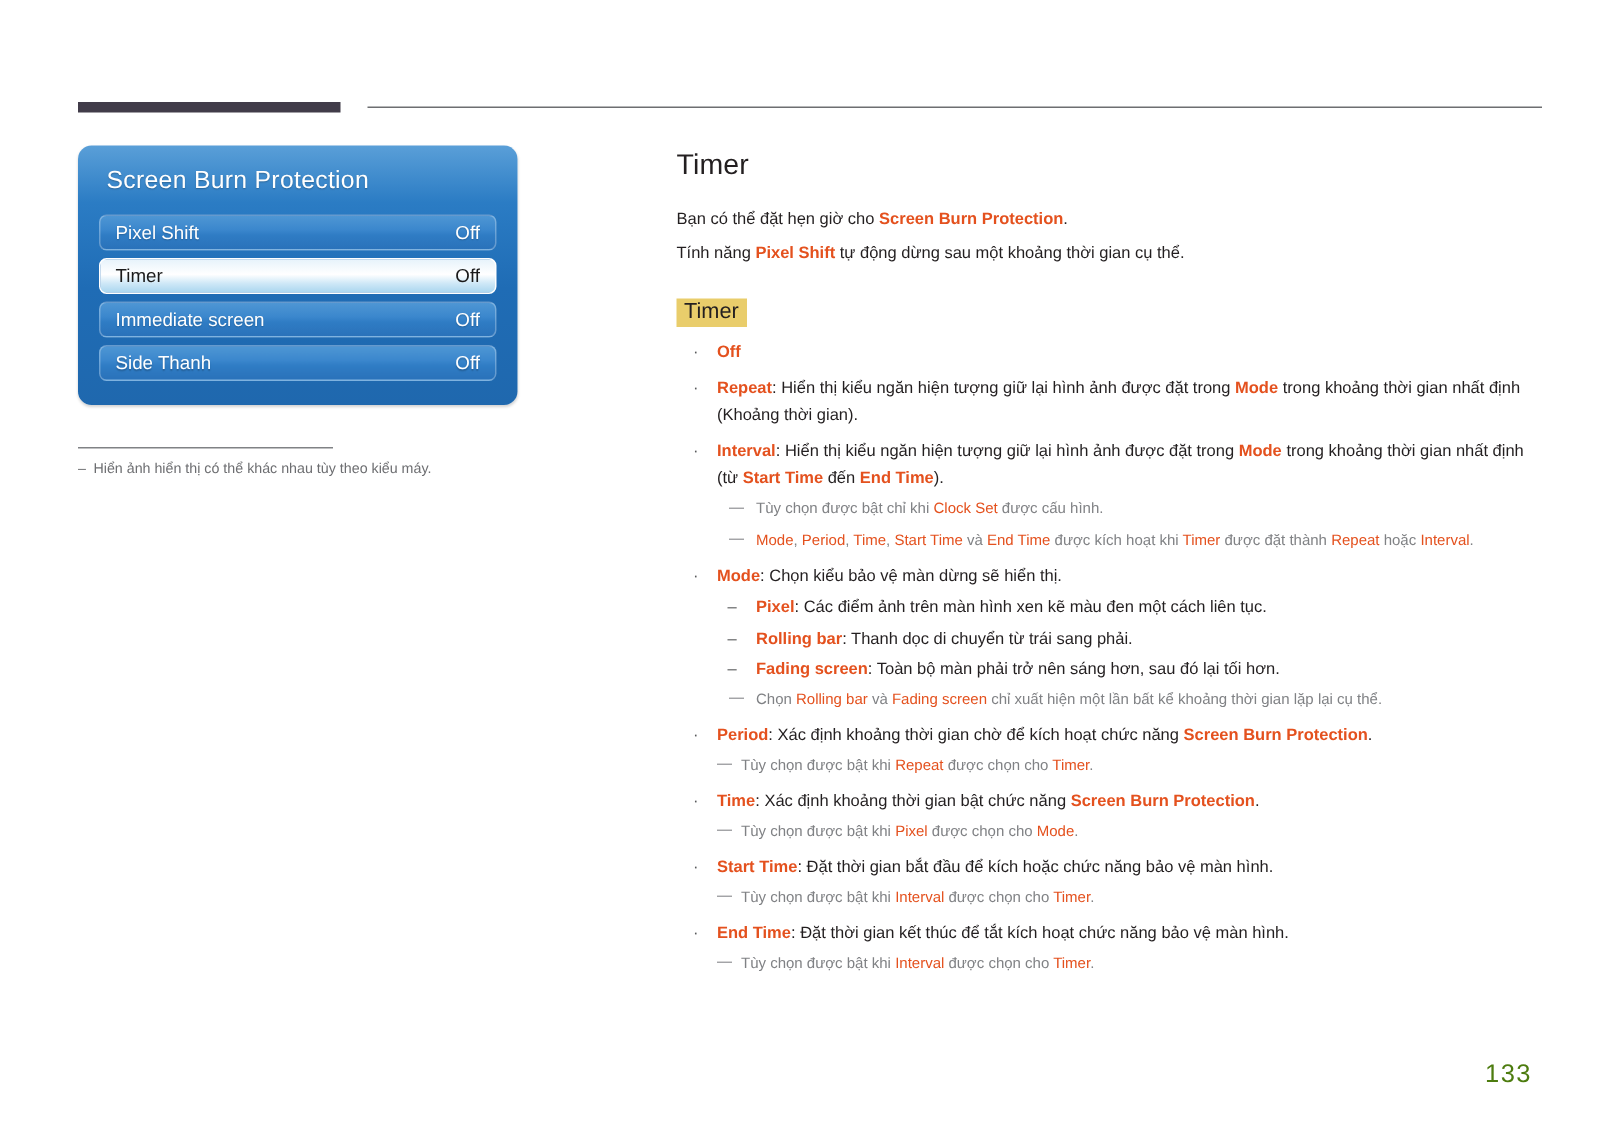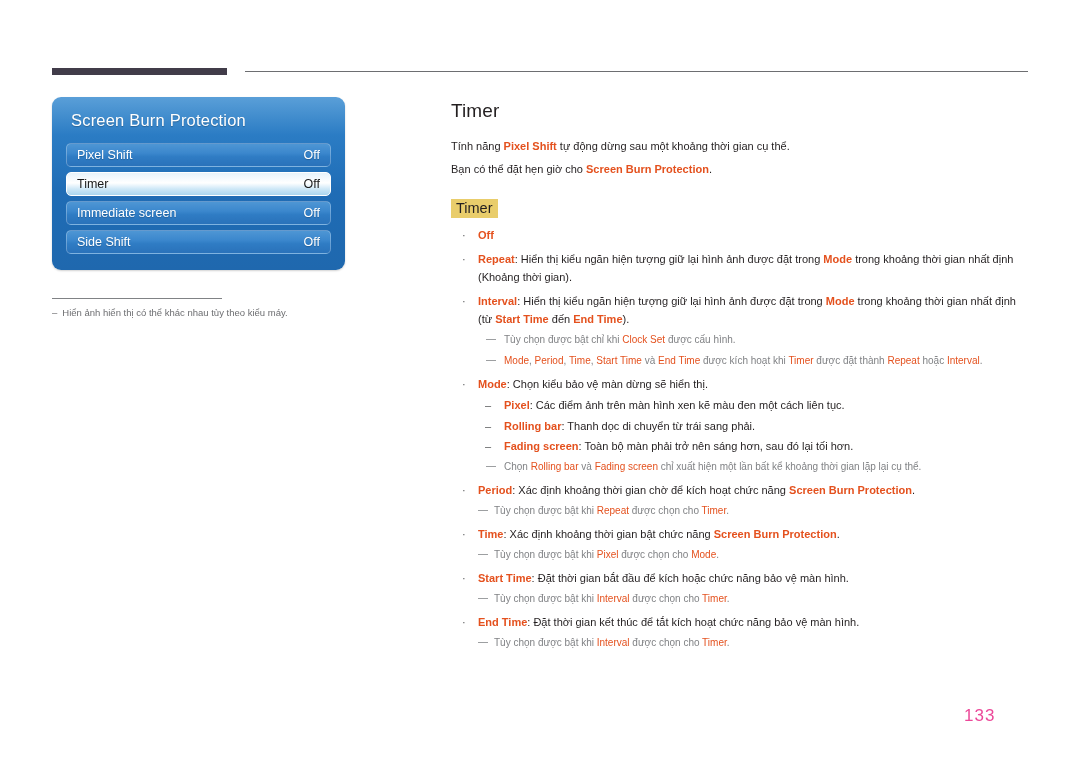--- a/index.html
+++ b/index.html
@@ -190,24 +190,24 @@
   }
   .note.indent { padding-left: 16px; }
   .note.indent > .mk { left: 0px; }
 
   .em { color: #e4511e; font-weight: bold; }
   .em-note { color: #e4511e; font-weight: normal; }
 
   
   .pageno {
     position: absolute;
-    left: 964px;
+    left: 990px;
     top: 706px;
     font-size: 17px;
-    color: #ec4899;
+    color: #4d7c0f;
     letter-spacing: 1px;
   }
 </style>
 </head>
 <body>
 
 <div class="hdr-bar"></div>
 <div class="hdr-rule"></div>
 
 <div class="osd">
@@ -223,43 +223,43 @@
       <span>Timer</span>
       <span class="val">Off</span>
     </div>
 
     <div class="osd-row normal">
       <span>Immediate screen</span>
       <span class="val">Off</span>
     </div>
 
     <div class="osd-row normal">
-      <span>Side Shift</span>
+      <span>Side Thanh</span>
       <span class="val">Off</span>
     </div>
 
   </div>
 </div>
 
 <div class="fn-rule"></div>
 <div class="fn-note">
   <span class="fn-dash">–</span>
   <span>Hiển ảnh hiển thị có thể khác nhau tùy theo kiểu máy.</span>
 </div>
 
 <div class="content">
 
   <h1 class="page-title">Timer</h1>
 
   <p class="intro">
+    <span>Bạn có thể đặt hẹn giờ cho </span><span class="em">Screen Burn Protection</span><span>.</span>
+  </p>
+
+  <p class="intro">
     <span>Tính năng </span><span class="em">Pixel Shift</span><span> tự động dừng sau một khoảng thời gian cụ thể.</span>
-  </p>
-
-  <p class="intro">
-    <span>Bạn có thể đặt hẹn giờ cho </span><span class="em">Screen Burn Protection</span><span>.</span>
   </p>
 
   <div class="sub-head">Timer</div>
 
   <ul class="lvl1">
 
     <li class="item">
       <span class="mk">·</span>
       <span class="em">Off</span>
     </li>

